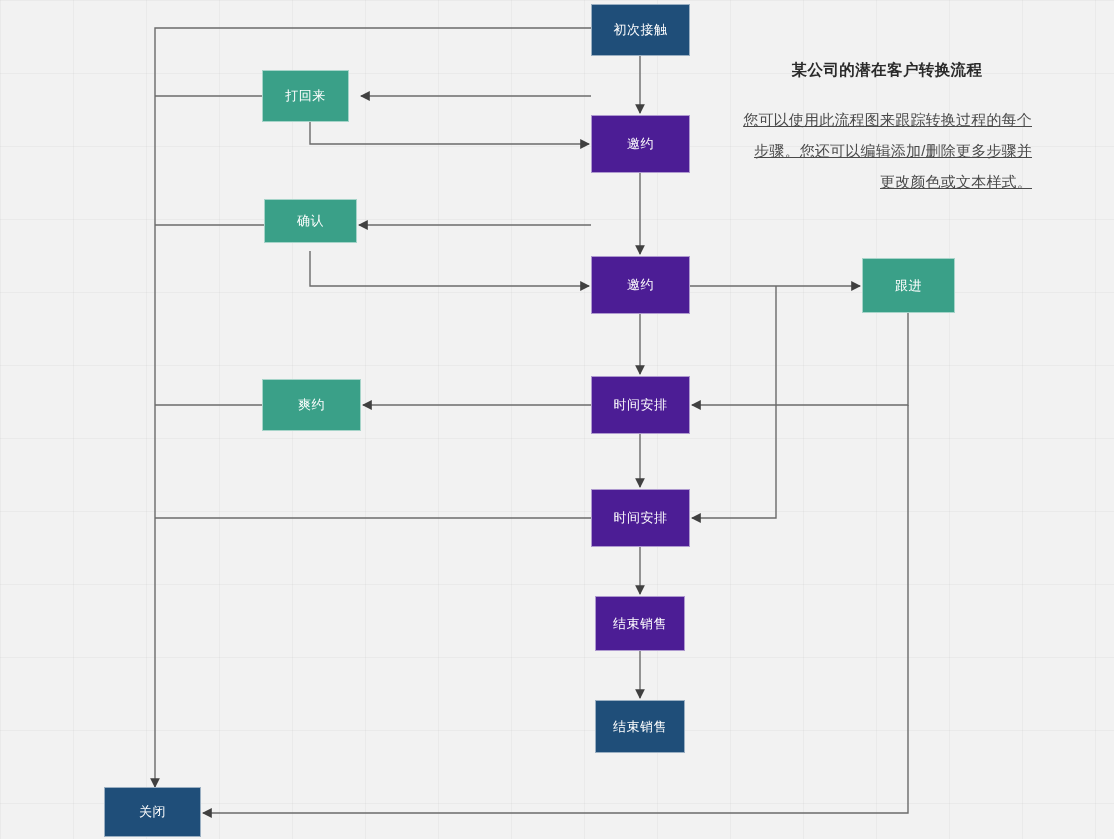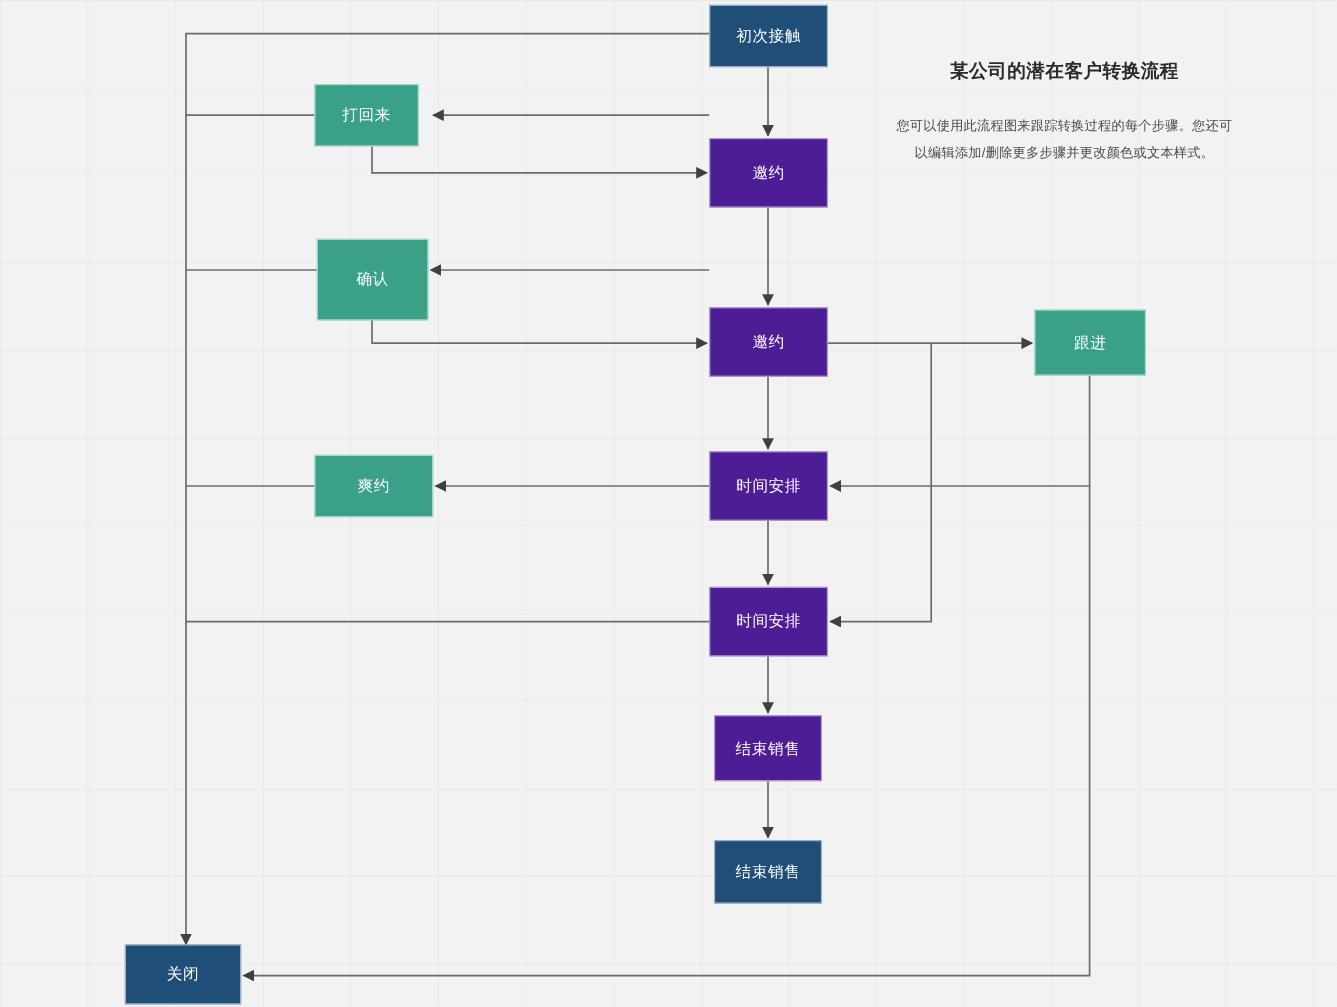--- a/index.html
+++ b/index.html
@@ -60,29 +60,30 @@
     left: 742px;
     top: 48px;
     width: 290px;
   }
   .chart-title {
     font-size: 15.5px;
     font-weight: 700;
     color: #2b2b2b;
     text-align: center;
     letter-spacing: 0.4px;
-    margin: 1px 0 24px 0;
+    margin: 12px 0 24px 0;
   }
   .chart-desc {
-    font-size: 11px;
+    font-size: 15px;
     color: #4a4a4a;
     line-height: 2.05;
-    text-align: center;
+    text-align: right;
     margin: 0;
     letter-spacing: 0.2px;
+    text-decoration: underline;
   }
 </style>
 </head>
 <body>
 
 <div id="canvas">
 
   <div class="grid"></div>
 
   <svg class="edges" viewBox="0 0 1114 839" xmlns="http://www.w3.org/2000/svg">
@@ -141,21 +142,21 @@
   </div>
 
   <div class="node node-teal" style="left:262px; top:70px; width:87px; height:52px;">
     <span>打回来</span>
   </div>
 
   <div class="node node-orange" style="left:591px; top:115px; width:99px; height:58px;">
     <span>邀约</span>
   </div>
 
-  <div class="node node-teal" style="left:264px; top:199px; width:93px; height:68px;">
+  <div class="node node-teal" style="left:264px; top:199px; width:93px; height:44px;">
     <span>确认</span>
   </div>
 
   <div class="node node-orange" style="left:591px; top:256px; width:99px; height:58px;">
     <span>邀约</span>
   </div>
 
   <div class="node node-teal" style="left:262px; top:379px; width:99px; height:52px;">
     <span>爽约</span>
   </div>

